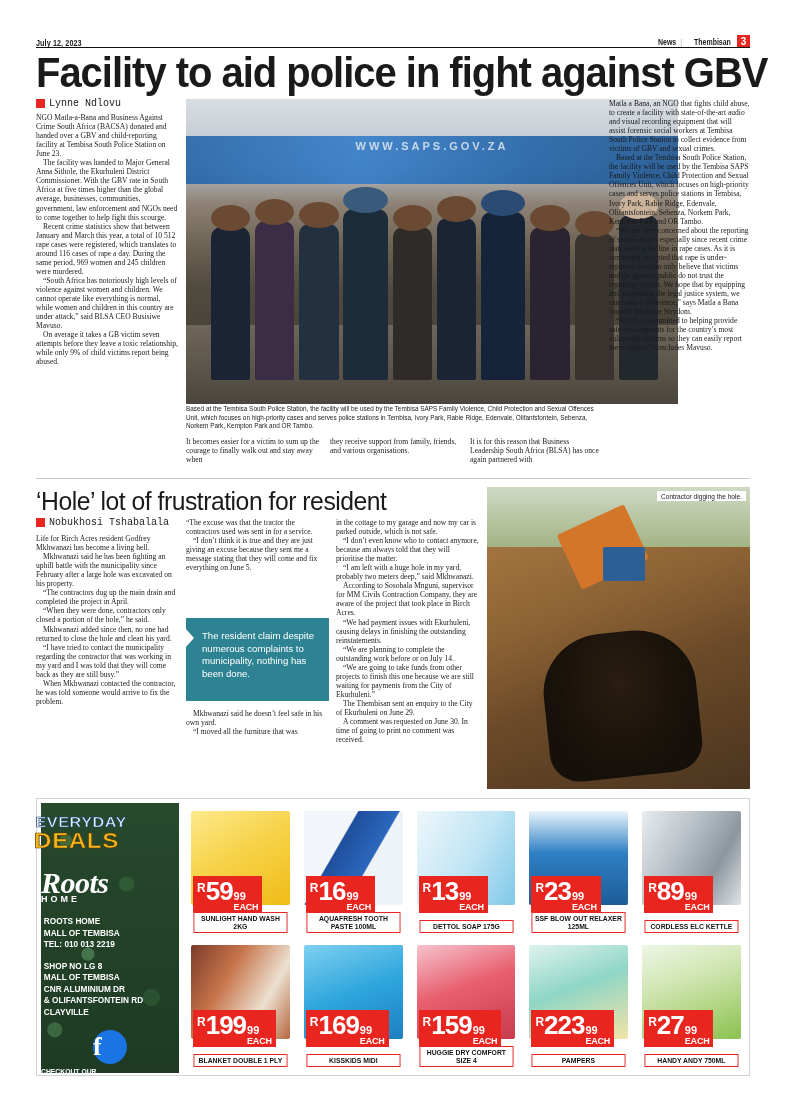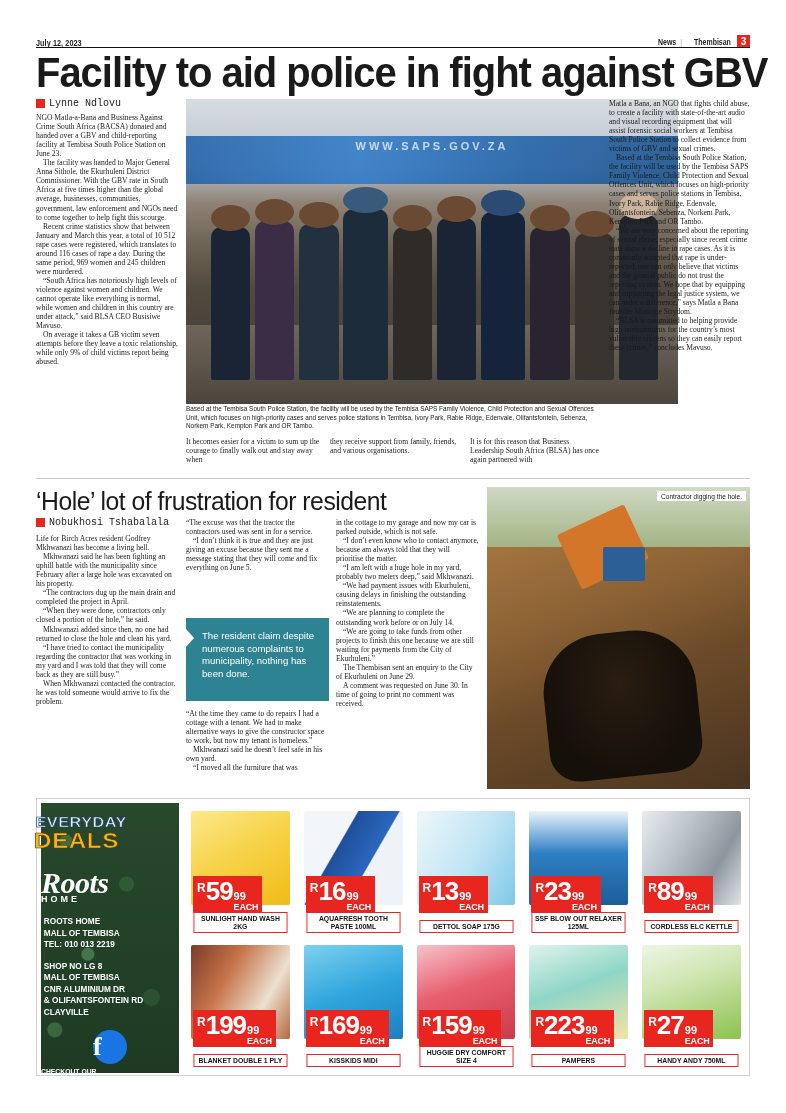--- a/index.html
+++ b/index.html
@@ -349,21 +349,21 @@
     <p class="first">they receive support from family, friends, and various organisations.</p>
   </div>
   <div class="col a1-c3b">
     <p class="first">It is for this reason that Business Leadership South Africa (BLSA) has once again partnered with</p>
   </div>
 
   <div class="col a1-c4">
     <p class="first">Matla a Bana, an NGO that fights child abuse, to create a facility with state-of-the-art audio and visual recording equipment that will assist forensic social workers at Tembisa South Police Station to collect evidence from victims of GBV and sexual crimes.</p>
     <p>Based at the Tembisa South Police Station, the facility will be used by the Tembisa SAPS Family Violence, Child Protection and Sexual Offences Unit, which focuses on high-priority cases and serves police stations in Tembisa, Ivory Park, Rabie Ridge, Edenvale, Olifantsfontein, Sebenza, Norkem Park, Kempton Park and OR Tambo.</p>
     <p>“We are very concerned about the reporting of sexual abuse, especially since recent crime stats show a decline in rape cases. As it is commonly accepted that rape is under-reported, one can only believe that victims and the general public do not trust the reporting system. We hope that by equipping and supporting the legal justice system, we can make a difference,” says Matla a Bana founder Monique Strydom.</p>
-    <p>“BLSA is committed to helping provide high environments for the country’s most vulnerable citizens so they can easily report these crimes,” concludes Mavuso.</p>
+    <p>“BLSA is committed to helping provide safe environments for the country’s most vulnerable citizens so they can easily report these crimes,” concludes Mavuso.</p>
   </div>
 
   <div class="rule-mid"></div>
 
   <div class="headline2">‘Hole’ lot of frustration for resident</div>
 
   <div class="col a2-c1">
     <div class="byline" style="margin-top:-16px;margin-bottom:7px;">
       <span class="byline-mark"></span>
       <span class="byline-name">Nobukhosi Tshabalala</span>
@@ -378,29 +378,29 @@
   </div>
 
   <div class="col a2-c2">
     <p class="first">“The excuse was that the tractor the contractors used was sent in for a service.</p>
     <p>“I don’t think it is true and they are just giving an excuse because they sent me a message stating that they will come and fix everything on June 5.</p>
   </div>
 
   <div class="pullquote">The resident claim despite numerous complaints to municipality, nothing has been done.</div>
 
   <div class="col a2-c2b">
-    <p class="first">“At the time they came to do repairs I had a cottage with a tenant. We had to make alternative ways to give the constructor space to work, but now my tenant is homeless.”</p>
     <p>Mkhwanazi said he doesn’t feel safe in his own yard.</p>
     <p>“I moved all the furniture that was</p>
   </div>
 
   <div class="col a2-c3">
     <p class="first">in the cottage to my garage and now my car is parked outside, which is not safe.</p>
     <p>“I don’t even know who to contact anymore, because am always told that they will prioritise the matter.</p>
     <p>“I am left with a huge hole in my yard, probably two meters deep,” said Mkhwanazi.</p>
+    <p>According to Sosobala Mnguni, supervisor for MM Civils Contraction Company, they are aware of the project that took place in Birch Acres.</p>
     <p>“We had payment issues with Ekurhuleni, causing delays in finishing the outstanding reinstatements.</p>
     <p>“We are planning to complete the outstanding work before or on July 14.</p>
     <p>“We are going to take funds from other projects to finish this one because we are still waiting for payments from the City of Ekurhuleni.”</p>
     <p>The Thembisan sent an enquiry to the City of Ekurhuleni on June 29.</p>
     <p>A comment was requested on June 30. In time of going to print no comment was received.</p>
   </div>
 
   <div class="photo2">
     <div class="p2sky"></div>
     <div class="p2trench"></div>

